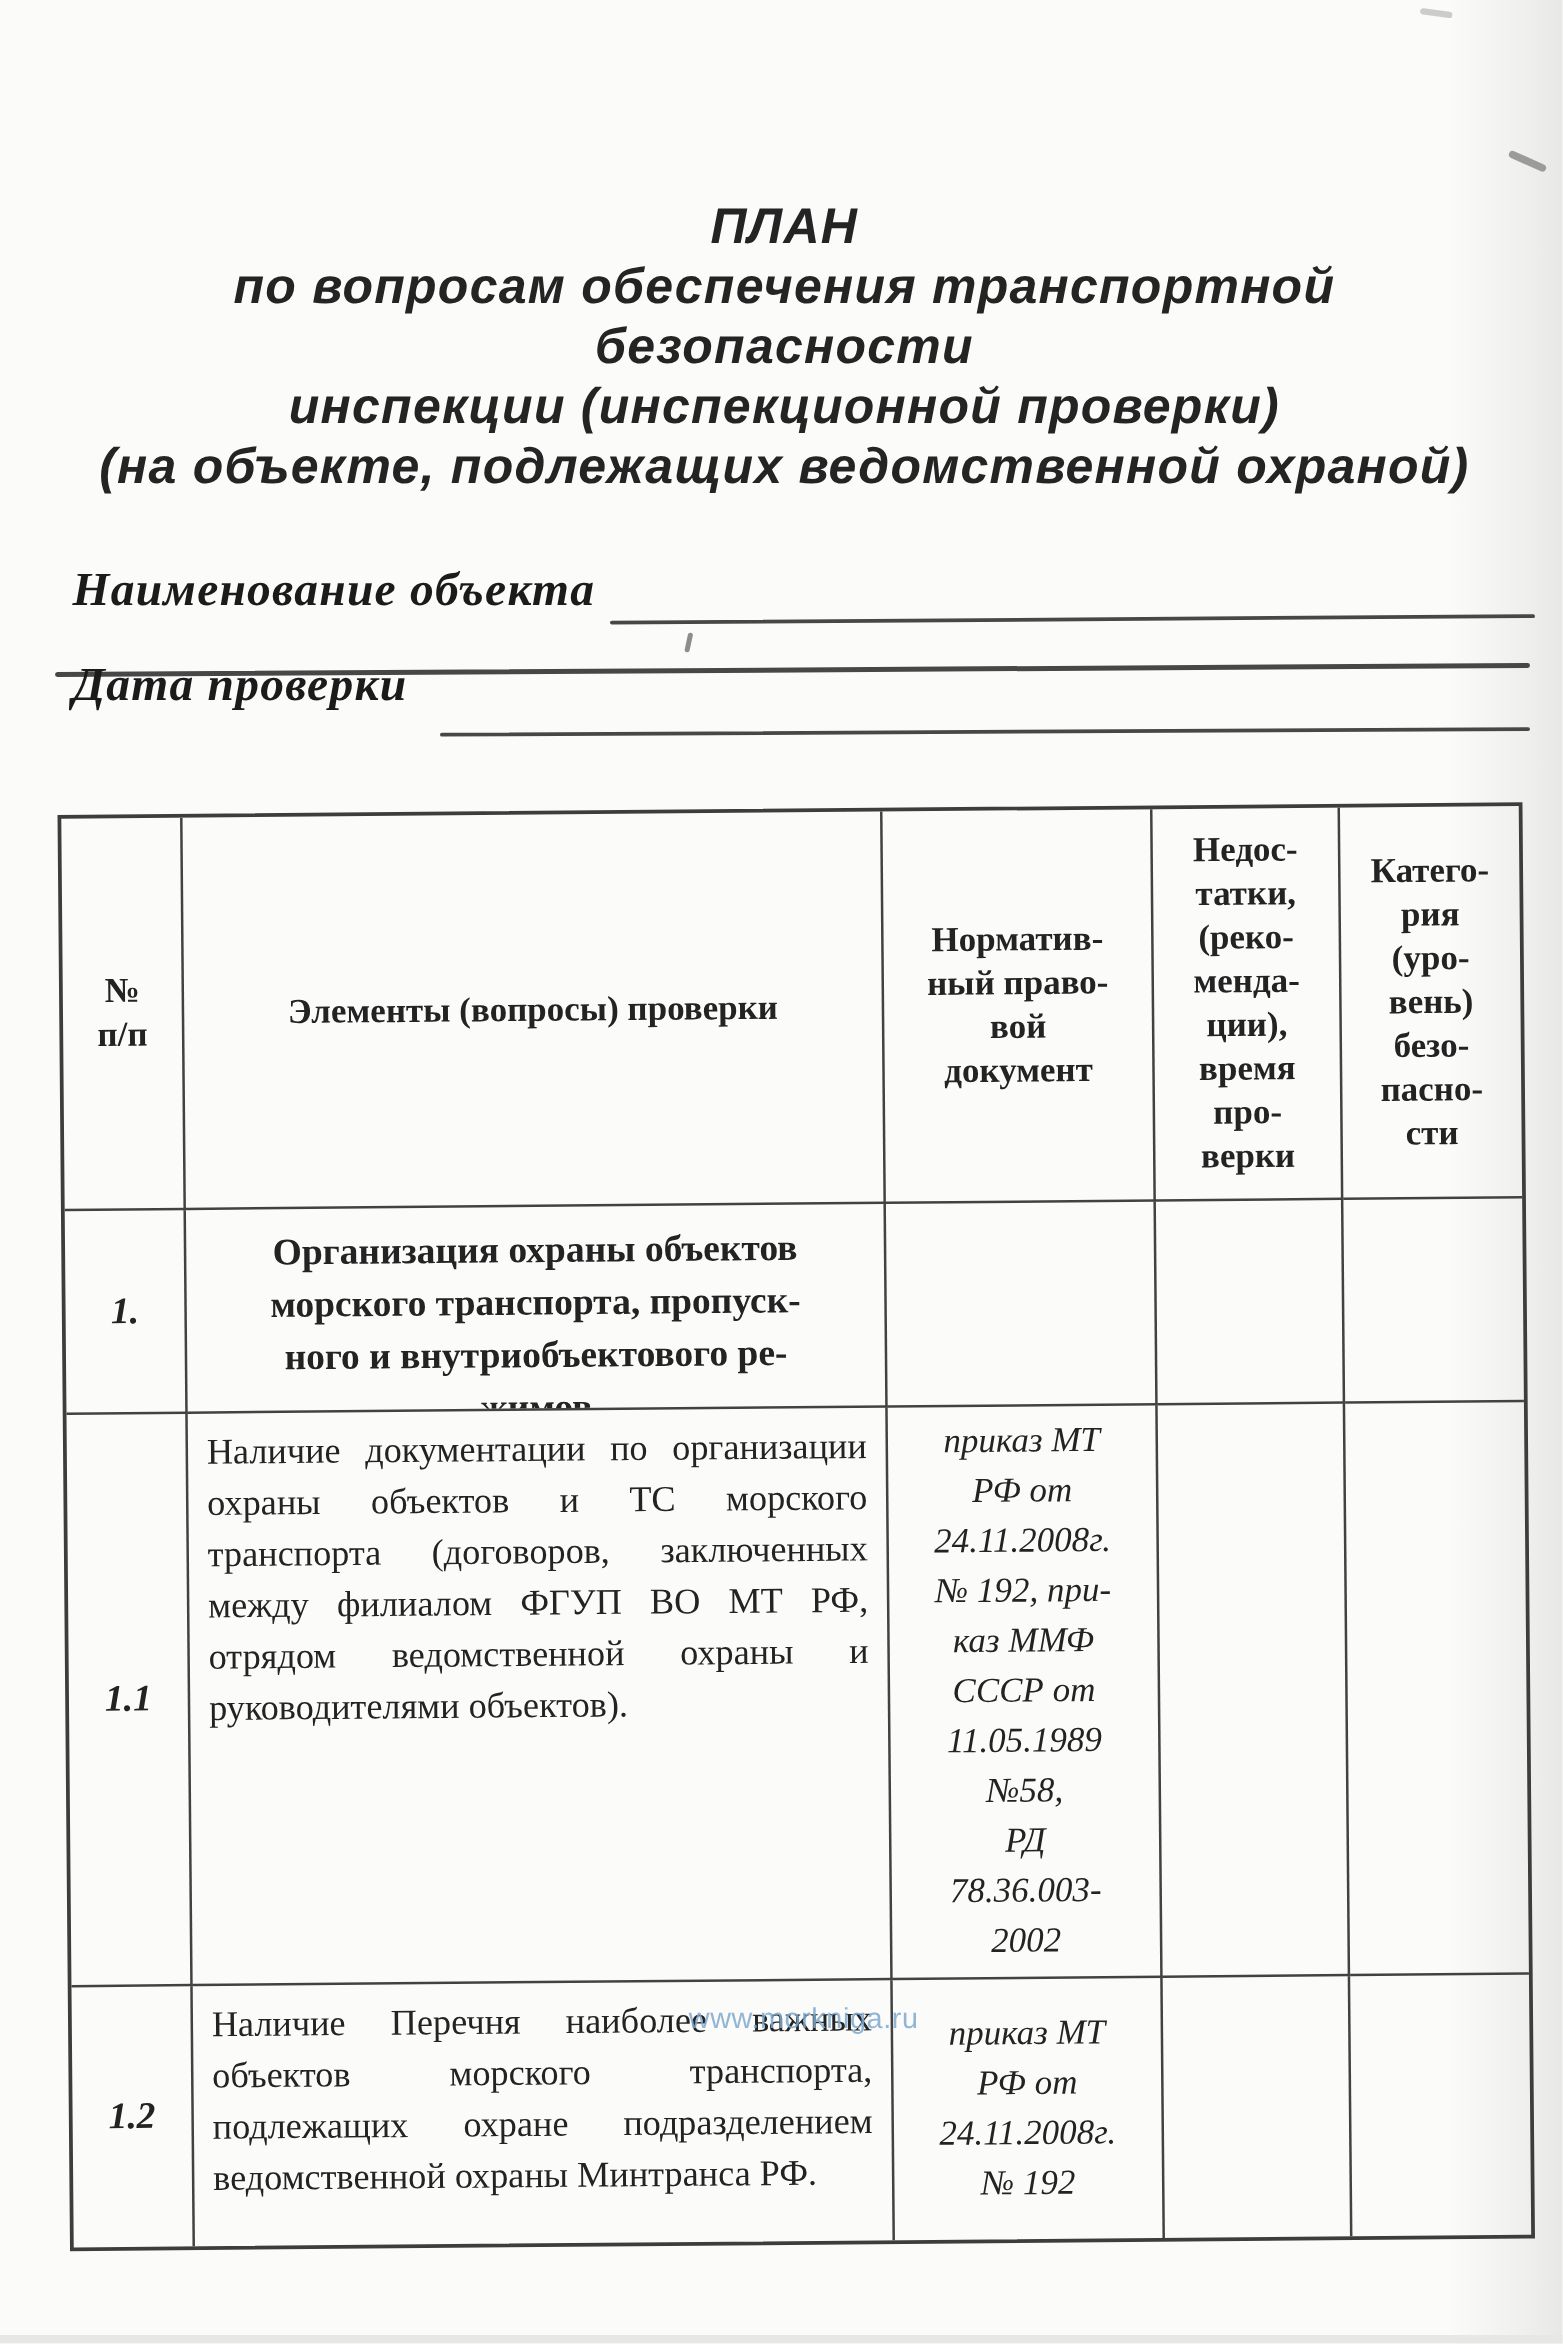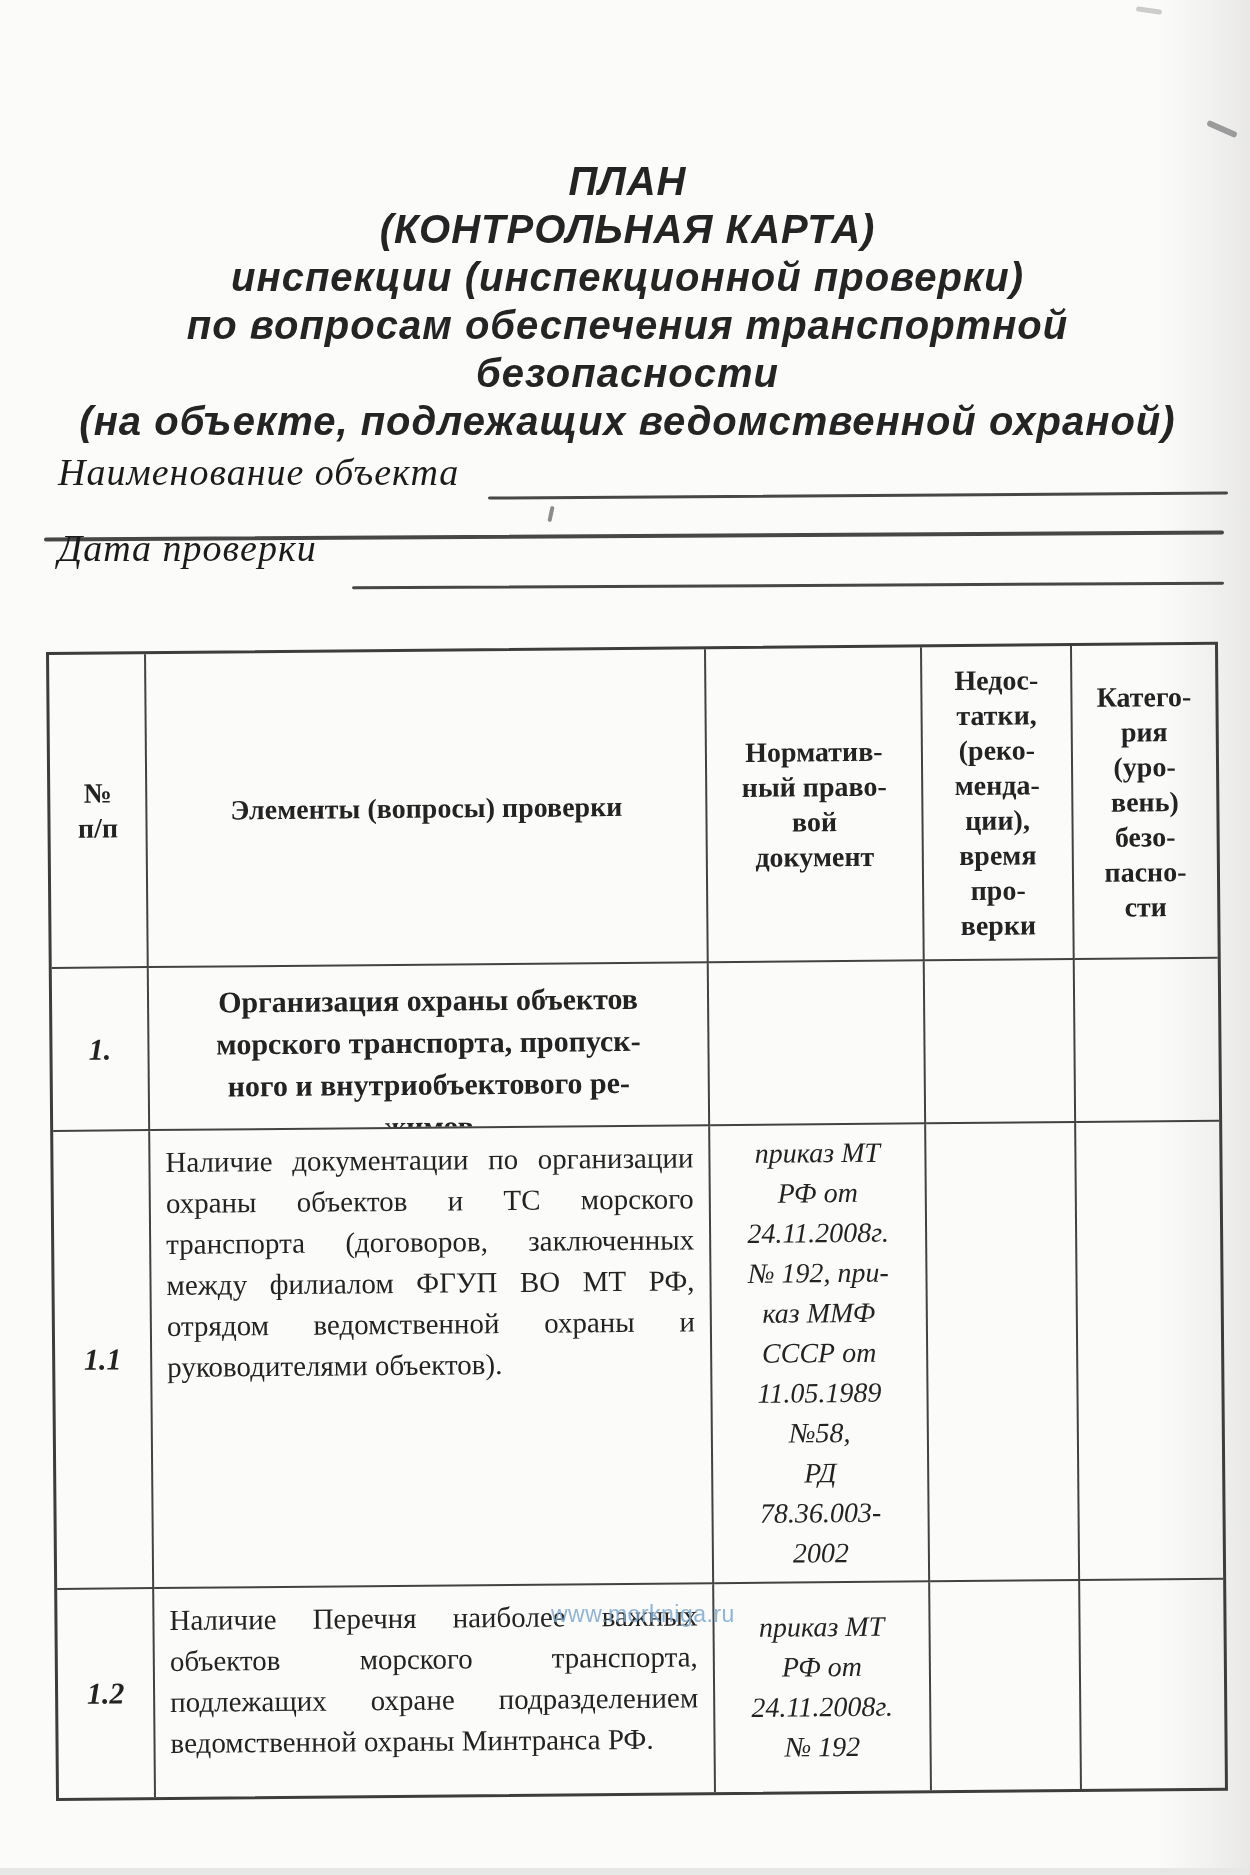--- a/index.html
+++ b/index.html
@@ -17,21 +17,21 @@
   .smudge{position:absolute;background:#9b9b9b;border-radius:3px;}
   .smudge.a{left:1206px;top:126px;width:32px;height:6px;transform:rotate(24deg);}
   .smudge.b{left:1136px;top:8px;width:26px;height:5px;background:#cccccc;transform:rotate(8deg);}
   .smudge.c{left:549px;top:506px;width:4px;height:16px;background:#8d8d8d;transform:rotate(12deg);}
   
   .title{position:absolute;left:40px;top:157px;width:1175px;text-align:center;
     font-family:"Liberation Sans","DejaVu Sans",sans-serif;
     font-weight:bold;font-style:italic;font-size:40px;line-height:48px;
     letter-spacing:1px;color:#242424;}
   
-  .flabel{position:absolute;font-weight:normal;font-style:italic;font-size:38px;
+  .flabel{position:absolute;font-weight:bold;font-style:italic;font-size:38px;
     letter-spacing:1px;color:#1b1b1b;white-space:nowrap;}
   .flabel.l1{left:58px;top:450px;}
   .flabel.l2{left:58px;top:526px;}
   .rule{position:absolute;height:3px;background:#474747;border-radius:2px;}
   .rule.r1{left:488px;top:494px;width:740px;transform:rotate(-.4deg);}
   .rule.r2{left:44px;top:534px;width:1180px;height:4px;transform:rotate(-.35deg);}
   .rule.r3{left:352px;top:584px;width:872px;transform:rotate(-.3deg);}
   
   .doc-table{
     position:absolute;left:46px;top:652px;
@@ -68,23 +68,22 @@
 <div class="page">
 
   <div class="shadow-right"></div>
   <div class="bottom-bar"></div>
   <div class="smudge a"></div>
   <div class="smudge b"></div>
   <div class="smudge c"></div>
 
   <div class="title">
     <div>ПЛАН</div>
-    <div>(КОНТРОЛЬНАЯ КАРТА)</div>
+    <div>по вопросам обеспечения транспортной безопасности</div>
     <div>инспекции (инспекционной проверки)</div>
-    <div>по вопросам обеспечения транспортной безопасности</div>
     <div>(на объекте, подлежащих ведомственной охраной)</div>
   </div>
 
   <div class="flabel l1">Наименование объекта</div>
   <div class="rule r1"></div>
   <div class="rule r2"></div>
   <div class="flabel l2">Дата проверки</div>
   <div class="rule r3"></div>
 
   <div class="doc-table">

